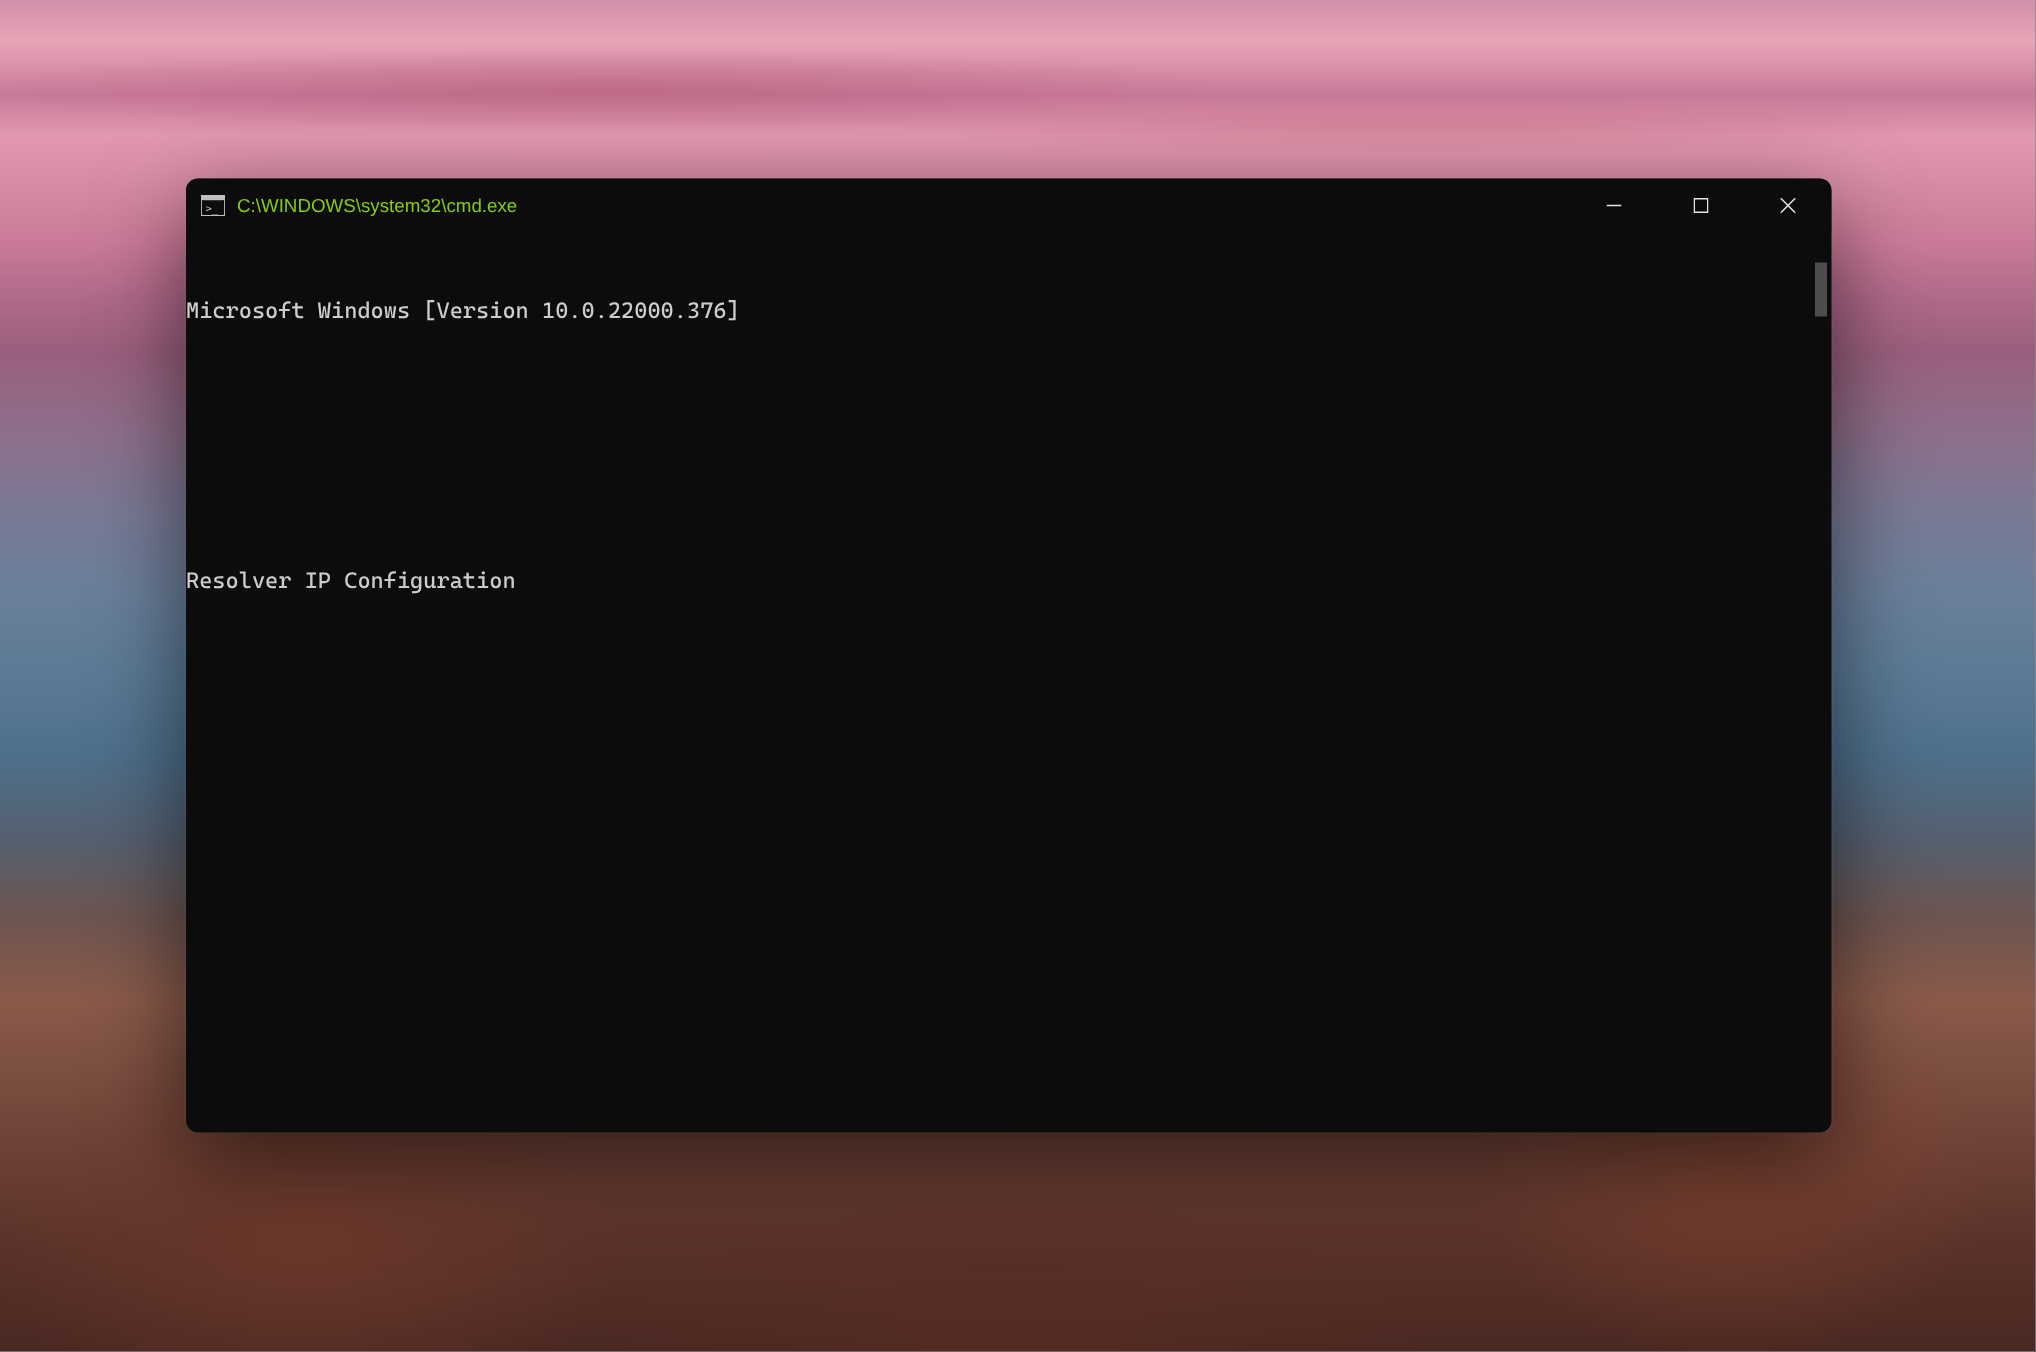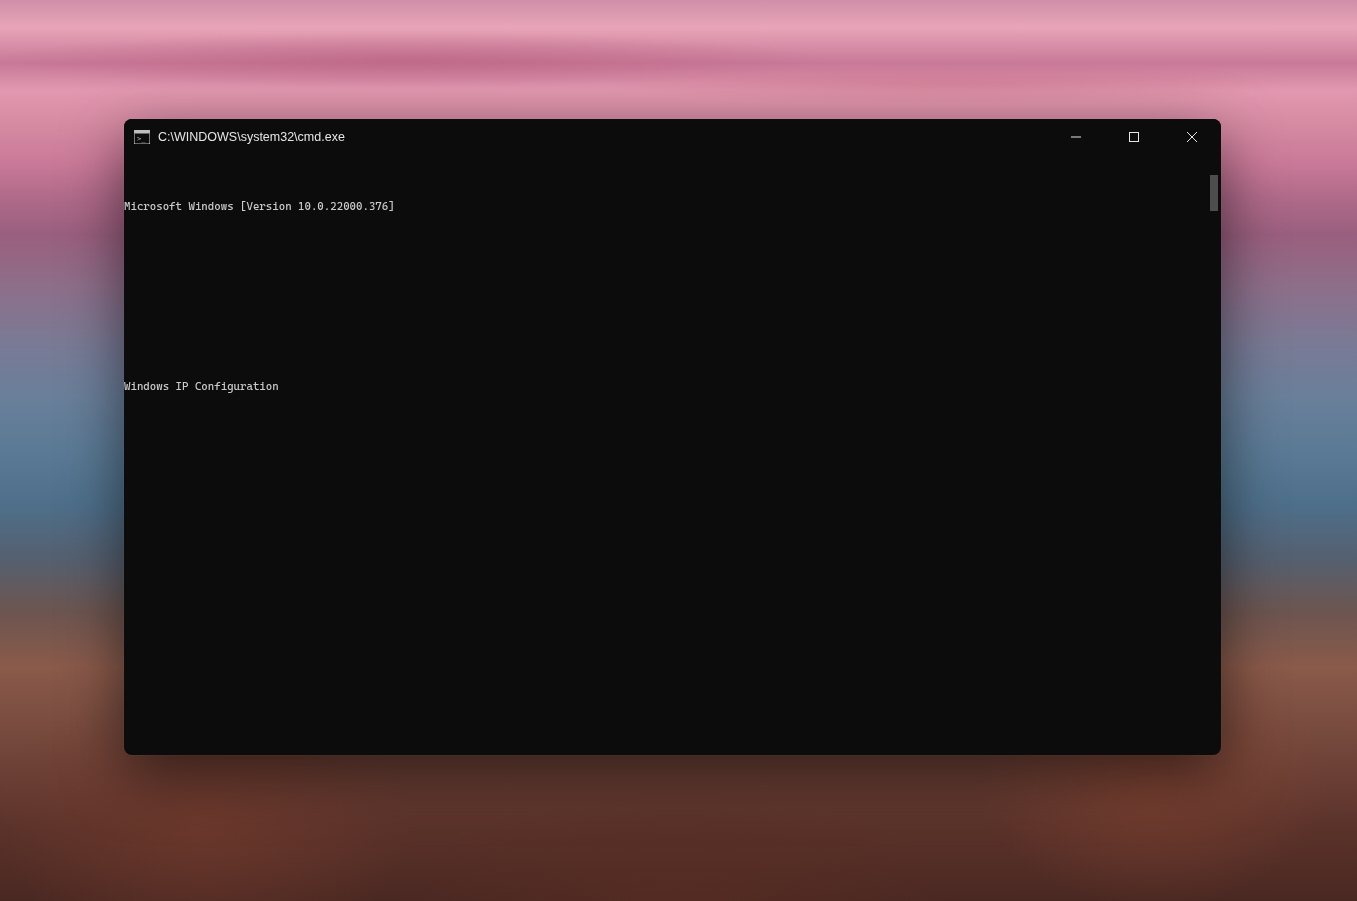--- a/index.html
+++ b/index.html
@@ -99,21 +99,21 @@
       min-width: 0;
     }
 
     .app-icon {
       width: 16px;
       height: 14px;
       flex-shrink: 0;
     }
 
     .title-text {
-      color: #e5e5e5;
+      color: #84cc16;
       font-size: 12.5px;
       white-space: nowrap;
     }
 
     .win-controls {
       display: flex;
       height: 100%;
     }
 
     .win-btn {
@@ -129,21 +129,21 @@
     .win-btn svg {
       width: 10px;
       height: 10px;
     }
 
     .terminal-body {
       flex: 1;
       position: relative;
       padding: 2px 0 0 0;
       font-family: Consolas, "Cascadia Mono", monospace;
-      font-size: 11px;
+      font-size: 15px;
       line-height: 20px;
       color: #cccccc;
       overflow: hidden;
     }
 
     .terminal-lines {
       white-space: pre;
       padding: 0 2px 0 0;
     }
 
@@ -208,20 +208,20 @@
         </svg>
       </div>
     </div>
   </div>
 
   <div class="terminal-body">
     <div class="terminal-lines">
       <div class="term-line">Microsoft Windows [Version 10.0.22000.376]</div>
       <div class="term-line"></div>
       <div class="term-line"></div>
-      <div class="term-line">Windows IP Configuration</div>
+      <div class="term-line">Resolver IP Configuration</div>
       <div class="term-line"></div>
       <div class="term-line"></div>
     </div>
     <div class="scrollbar-thumb"></div>
   </div>
 
 </div>
 
 </body></html>

